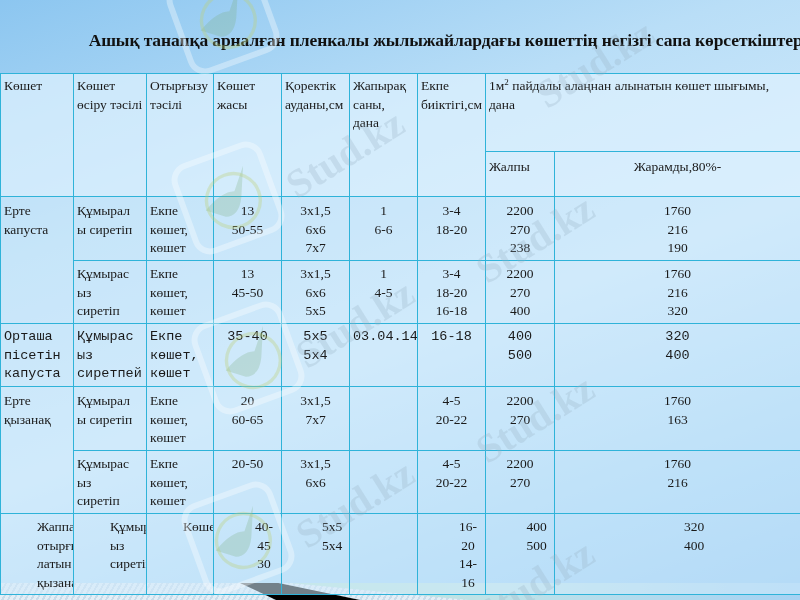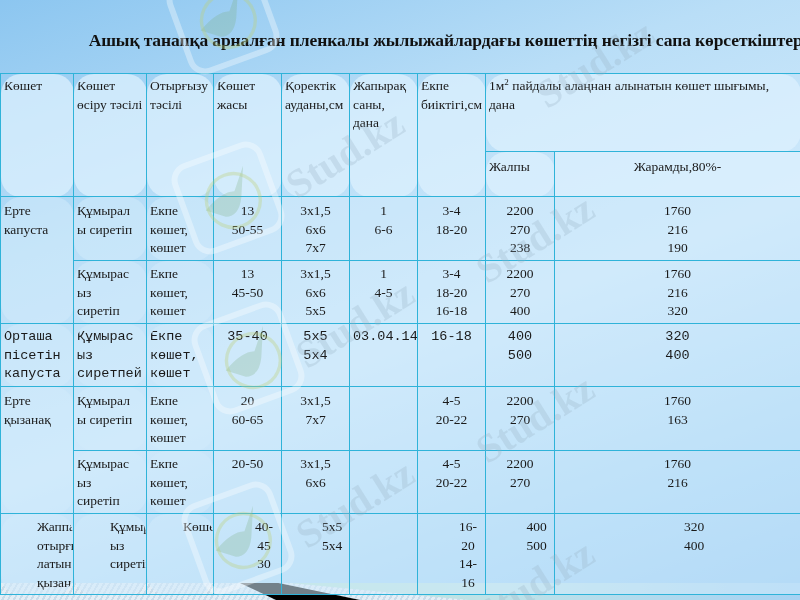--- a/index.html
+++ b/index.html
@@ -30,21 +30,21 @@
     position: absolute; left: 0; top: 73px; width: 800px;
     border-collapse: collapse; table-layout: fixed; z-index: 2;
     font-size: 13.5px; color: #1a1a1a; line-height: 18.5px;
   }
   td {
     border: 1.5px solid #2fb3d9; vertical-align: top; padding: 3px 3px 2px 3px;
     background: rgba(210, 235, 252, 0.55);
     white-space: pre-line; overflow: hidden;
   }
   td.c { text-align: center; }
-  td.l { text-align: left; border-radius: 20px; }
+  td.l { text-align: left; }
   thead td { background: rgba(220, 240, 253, 0.75); }
   tr.hdr1 td { height: 72px; }
   tr.hdr2 td { height: 36px; padding-top: 6px; margin-left: 24px; }
   tr.r1 td { height: 56px; padding-top: 5px; }
   tr.r2 td { height: 56px; padding-top: 4px; }
   tr.r3 td { height: 56px; padding-top: 4px; font-family: Liberation Mono, monospace; }
   tr.r4 td { height: 56px; padding-top: 5px; }
   tr.r5 td { height: 56px; padding-top: 4px; }
   tr.r6 td { height: 74px; padding-top: 4px; padding-left: 36px; }
   .bottom-band {

